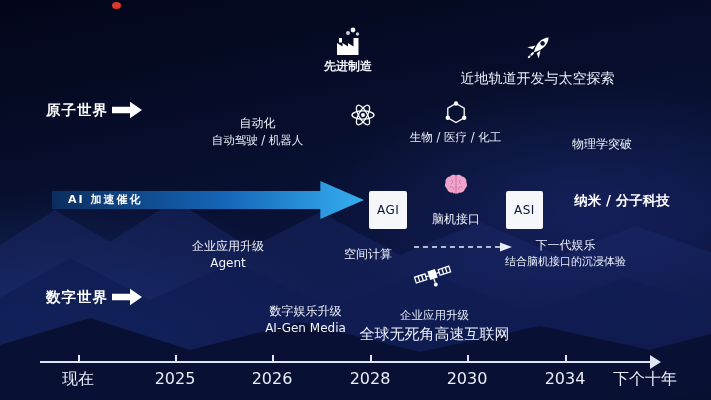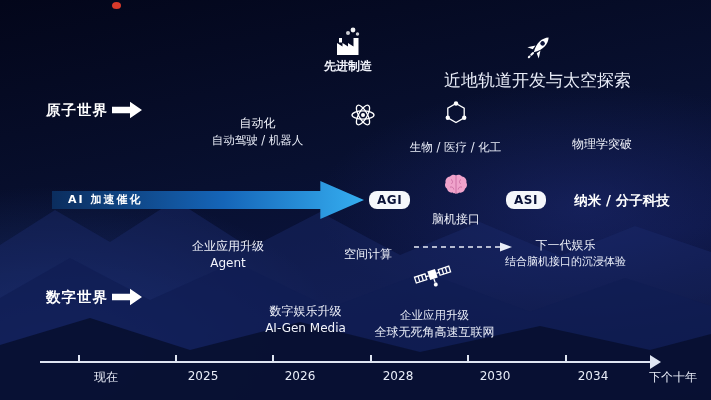--- a/index.html
+++ b/index.html
@@ -21,31 +21,31 @@
   .block-arrow {
     width:30px; height:18px; background:#ffffff;
     clip-path:polygon(0 32%,60% 32%,60% 4%,100% 50%,60% 96%,60% 68%,0 68%);
   }
   .accel-arrow {
     clip-path:polygon(0 26%,86% 26%,86% 0,100% 50%,86% 100%,86% 74%,0 74%);
     background:linear-gradient(90deg,#0b2d5e 0%,#1565b8 55%,#35aef0 100%);
   }
   .accel-label { font-size:11px; font-weight:bold; color:#ffffff; letter-spacing:2px;text-align:right; }
   .milestone-box {
-    background:#f5f7fb; color:#0a1238; font-weight:bold; font-size:12px;
-    padding:2px 8px; border-radius:8px; letter-spacing:0.5px;
+    background:#f5f7fb; color:#0a1238; font-weight:normal; font-size:12px;
+    padding:12px 8px; border-radius:2px; letter-spacing:0.5px;
   }
   .icon-wrap { display:flex; justify-content:center; }
   .tl-line { left:40px; top:361px; width:612px; height:2px; background:#dfe5f2; }
   .tl-head {
     left:650px; top:355px; width:0; height:0;
     border-left:11px solid #dfe5f2; border-top:7px solid transparent; border-bottom:7px solid transparent;
   }
   .tick { top:355px; width:2px; height:7px; background:#dfe5f2; }
-  .tick-label { top:369px; transform:translateX(-50%); font-size:12px; color:#e9edf8; white-space:nowrap;margin-left:28px; }
+  .tick-label { top:369px; transform:translateX(-50%); font-size:16px; color:#e9edf8; white-space:nowrap; }
   .red-dot { width:9px; height:7px; background:#d93a2b; border-radius:50%; }
 </style>
 </head>
 <body>
 
 <div class="stage">
 
   <svg class="abs" style="left:0;top:0" width="711" height="400" viewBox="0 0 711 400">
     <path d="M0 245 L55 210 L110 242 L175 200 L250 248 L320 212 L400 255 L480 222 L560 256 L635 226 L711 252 L711 400 L0 400 Z" fill="#1a2a6a" opacity="0.45"></path>
     <path d="M0 298 L70 258 L150 300 L235 262 L330 308 L425 272 L530 312 L625 278 L711 306 L711 400 L0 400 Z" fill="#101c52" opacity="0.7"></path>
@@ -72,21 +72,21 @@
       <svg width="40" height="40" viewBox="0 0 40 40">
         <g transform="rotate(45 20 20)">
           <path d="M20 5 C24.5 10 25 17.5 20 26 C15 17.5 15.5 10 20 5 Z" fill="#fff"></path>
           <circle cx="20" cy="13.5" r="2.3" fill="#0a1238"></circle>
           <path d="M16.5 20 L12 27 L17.2 24.6 Z" fill="#fff"></path>
           <path d="M23.5 20 L28 27 L22.8 24.6 Z" fill="#fff"></path>
           <path d="M20 27 L20 33" stroke="#fff" stroke-width="2" stroke-linecap="round" stroke-dasharray="2.5 2.5"></path>
         </g>
       </svg>
     </div>
-    <div class="t11" style="font-size:17px">近地轨道开发与太空探索</div>
+    <div class="t11" style="font-size:14px">近地轨道开发与太空探索</div>
   </div>
 
   <div class="abs row-label" style="left:46px;top:101px">原子世界</div>
   <div class="abs block-arrow" style="left:112px;top:101px"></div>
 
   <div class="abs center" style="left:190px;top:115px;width:135px">
     <div class="t12">自动化</div>
     <div class="t11" style="font-size:11.5px">自动驾驶 / 机器人</div>
   </div>
 
@@ -105,21 +105,21 @@
 
   <div class="abs center" style="left:398px;top:100px;width:115px">
     <div class="icon-wrap">
       <svg width="26" height="26" viewBox="0 0 26 26">
         <polygon points="13,3.5 21.2,8.2 21.2,17.8 13,22.5 4.8,17.8 4.8,8.2" fill="none" stroke="#fff" stroke-width="1.3"></polygon>
         <circle cx="13" cy="3.5" r="2.2" fill="#fff"></circle>
         <circle cx="21.2" cy="17.8" r="2.2" fill="#fff"></circle>
         <circle cx="4.8" cy="17.8" r="2.2" fill="#fff"></circle>
       </svg>
     </div>
-    <div class="t11" style="font-size:11.5px;margin-top:13px">生物 / 医疗 / 化工</div>
+    <div class="t11" style="font-size:11.5px;margin-top:3px">生物 / 医疗 / 化工</div>
   </div>
 
   <div class="abs center t12" style="left:552px;top:136px;width:100px">物理学突破</div>
 
   <div class="abs accel-arrow" style="left:52px;top:181px;width:312px;height:38px"></div>
   <div class="abs accel-label" style="left:68px;top:192px">AI 加速催化</div>
 
   <div class="abs milestone-box" style="left:369px;top:191px">AGI</div>
 
   <div class="abs center" style="left:418px;top:173px;width:76px">
@@ -174,21 +174,21 @@
   <div class="abs row-label" style="left:46px;top:288px">数字世界</div>
   <div class="abs block-arrow" style="left:112px;top:288px"></div>
 
   <div class="abs center" style="left:243px;top:303px;width:125px">
     <div class="t12">数字娱乐升级</div>
     <div class="t12">AI-Gen Media</div>
   </div>
 
   <div class="abs center" style="left:352px;top:307px;width:165px">
     <div class="t11" style="font-size:11.5px">企业应用升级</div>
-    <div class="t11" style="font-size:12px">全球无死角高速互联网</div>
+    <div class="t11" style="font-size:15px">全球无死角高速互联网</div>
   </div>
 
   <div class="abs tl-line"></div>
   <div class="abs tl-head"></div>
 
   <div class="abs tick" style="left:78px"></div>
   <div class="abs tick" style="left:175px"></div>
   <div class="abs tick" style="left:272px"></div>
   <div class="abs tick" style="left:370px"></div>
   <div class="abs tick" style="left:467px"></div>

